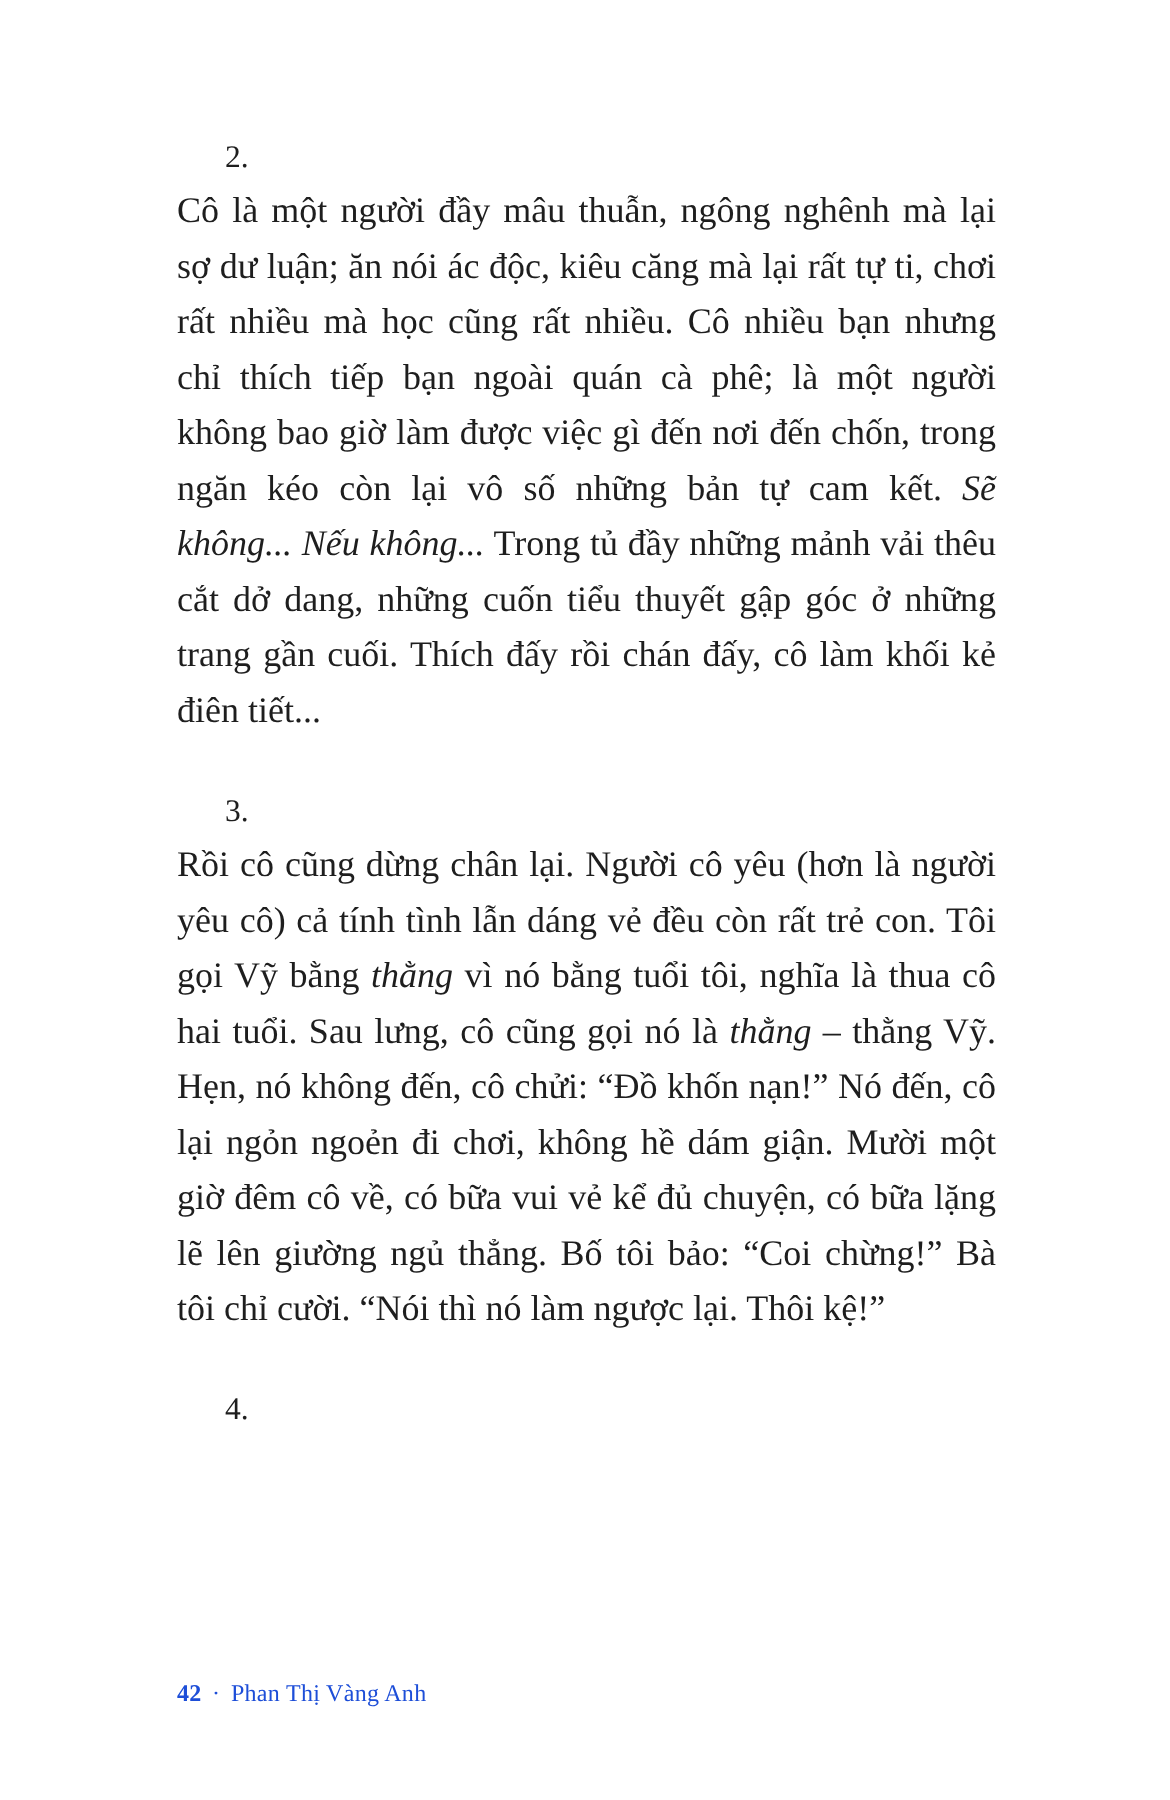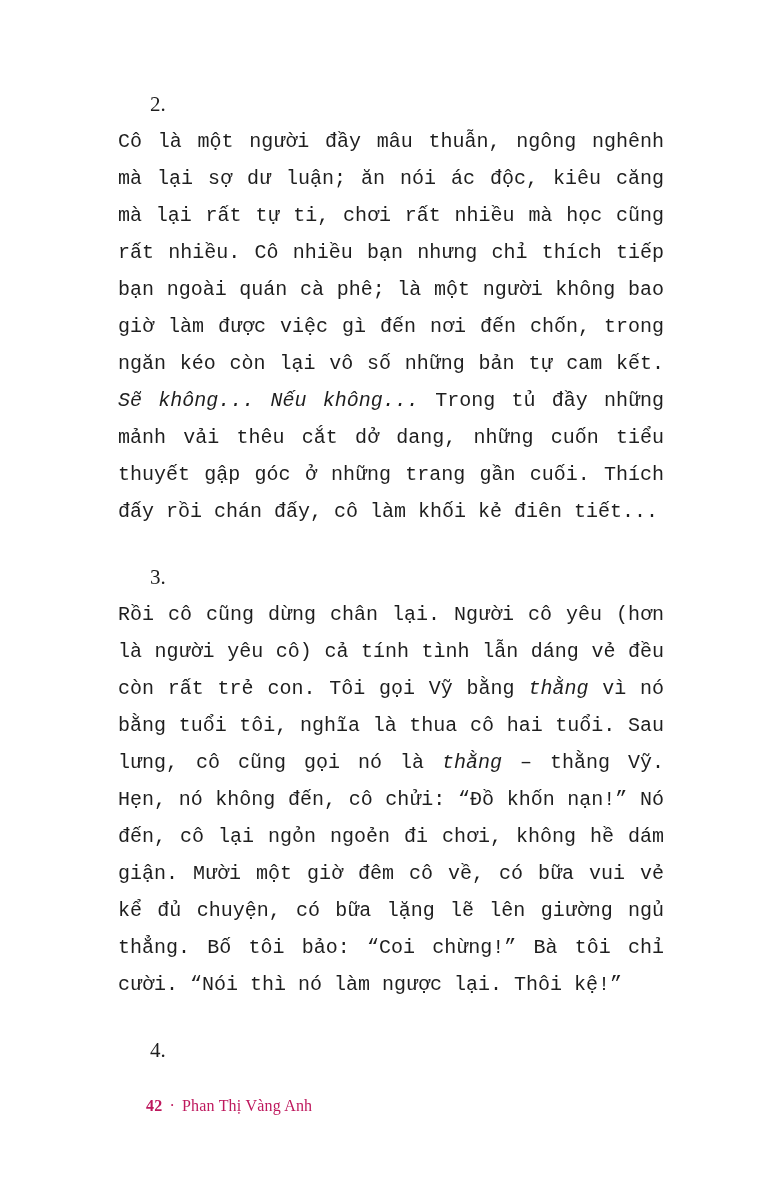--- a/index.html
+++ b/index.html
@@ -28,38 +28,36 @@
   .section + .section {
     margin-top: 29px;
   }
   .section-number {
     font-size: 21px;
     line-height: 37px;
     text-indent: 32px;
   }
   .para {
     margin: 0;
-    font-size: 20px;
+    font-size: 24px;
     line-height: 37px;
     text-align: justify;
     text-justify: inter-word;
-    font-family: Liberation Mono, monospace;
   }
   .para .italic {
     font-style: italic;
   }
   .footer {
     position: absolute;
     left: 118px;
-    top: 1096px;
+    top: 1120px;
     font-size: 16px;
     line-height: 20px;
-    color: #be185d;
+    color: #1d4ed8;
     letter-spacing: 0.2px;
-    margin-left: 28px;
   }
   .footer .page-num {
     font-weight: bold;
   }
   .footer .sep {
     padding: 0 7px;
   }
 </style>
 </head>
 <body>

